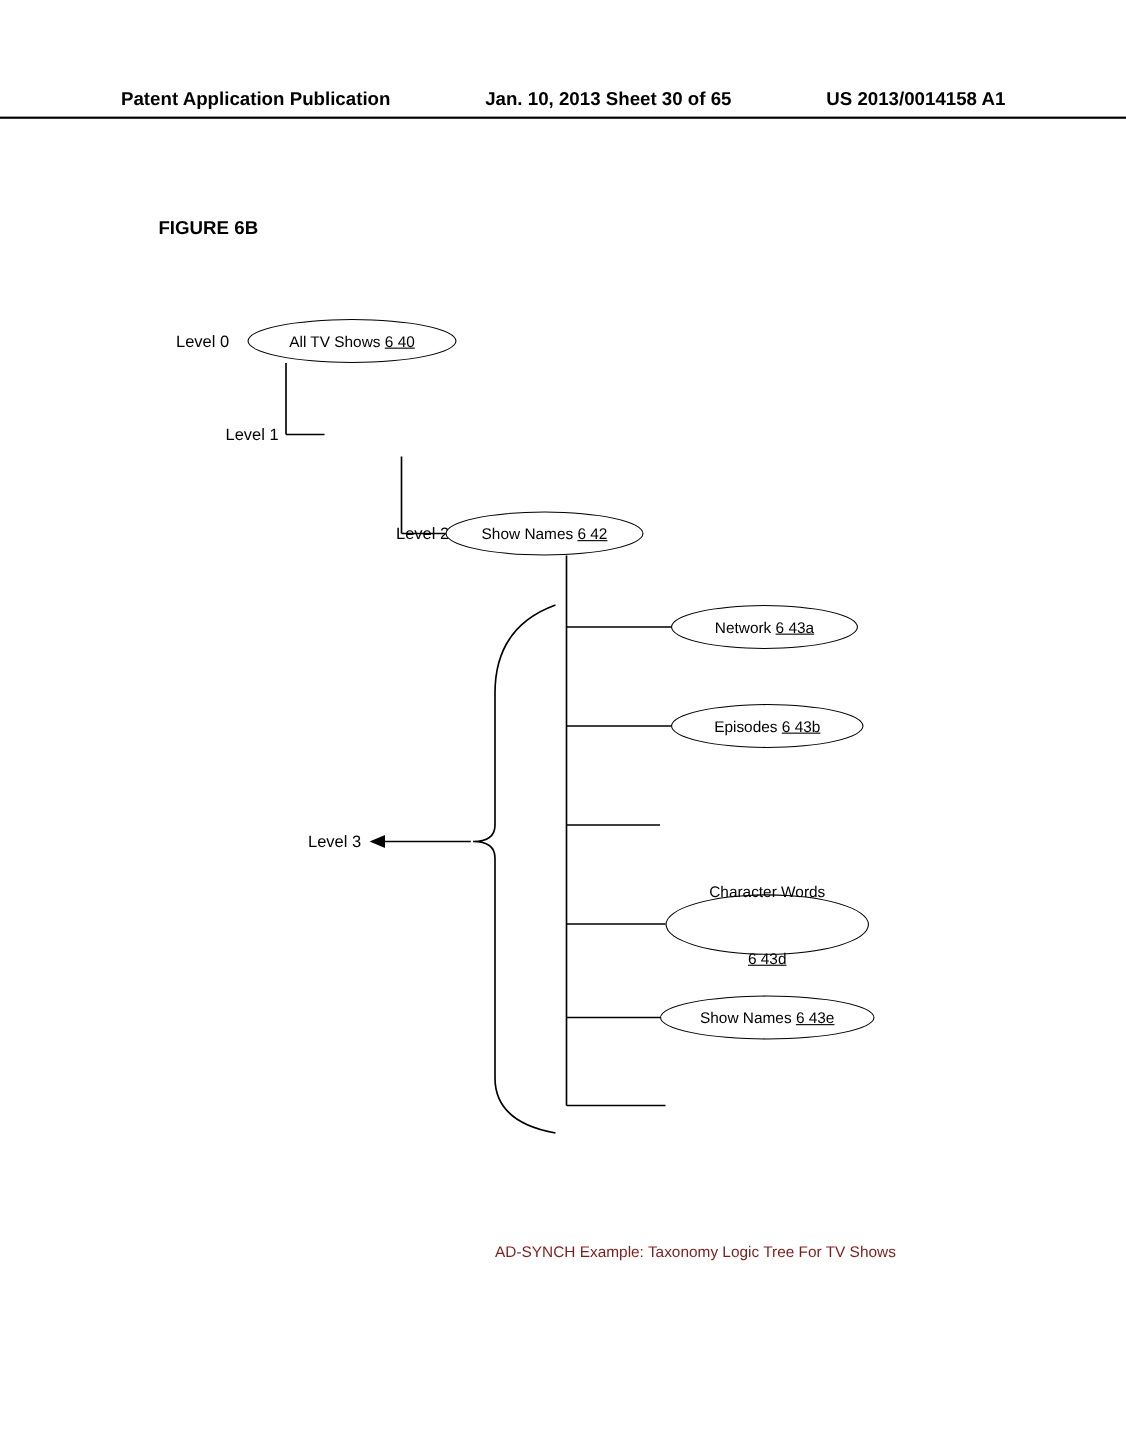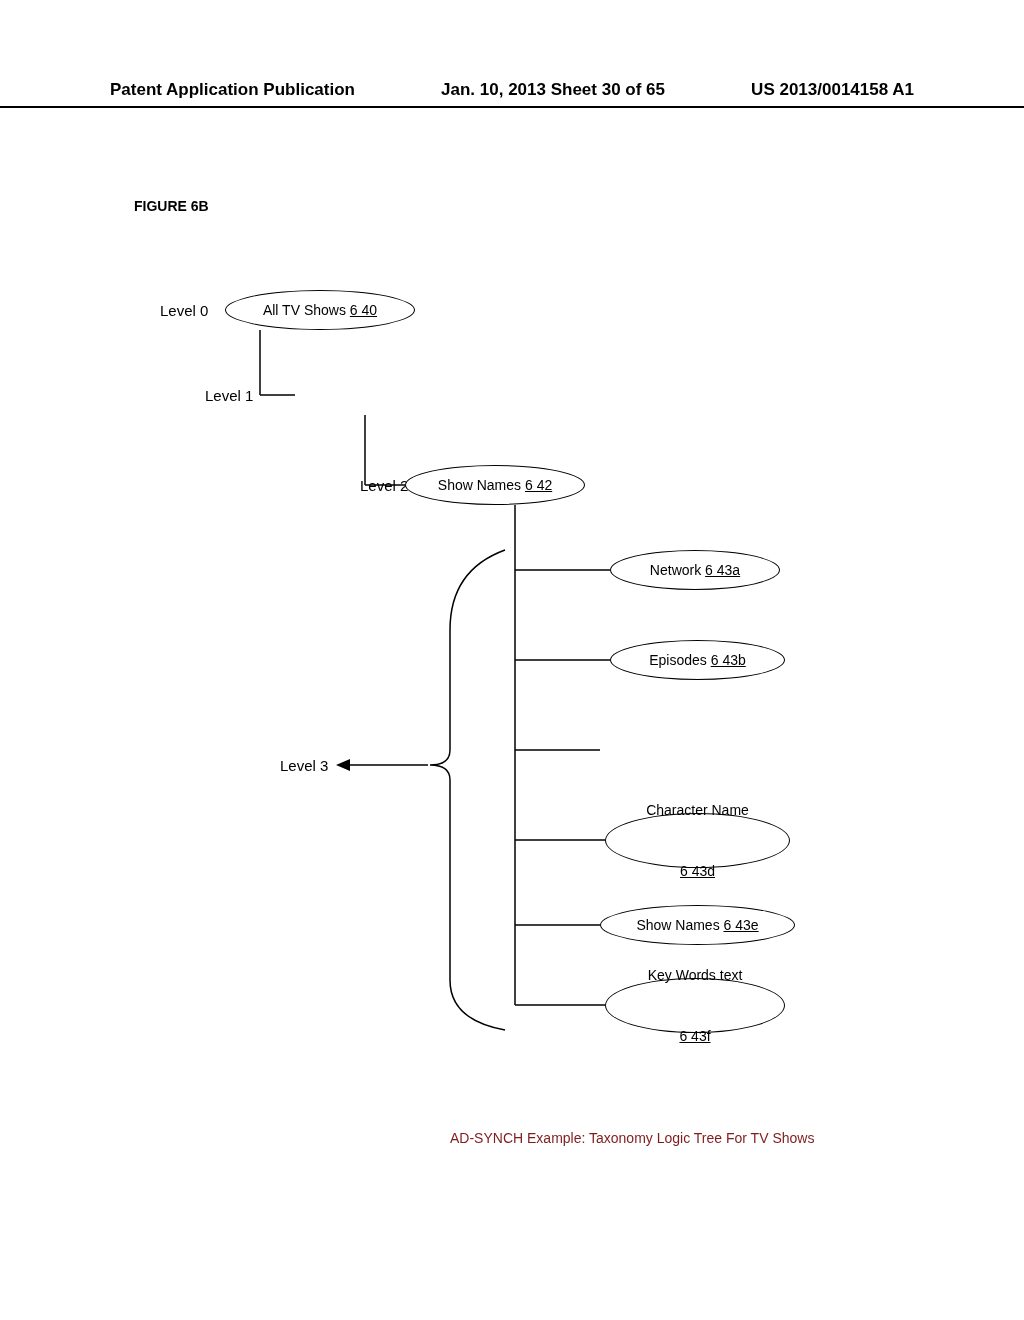--- a/index.html
+++ b/index.html
@@ -19,22 +19,22 @@
     padding: 0 110px 6px 110px;
     border-bottom: 2px solid #000;
     display: flex;
     justify-content: space-between;
     font-size: 17px;
     font-weight: bold;
   }
   .figlabel {
     position: absolute;
     top: 198px;
-    left: 134px;
-    font-size: 14px;
+    left: 144px;
+    font-size: 17px;
     font-weight: bold;
   }
   .canvas {
     position: absolute;
     top: 260px;
     left: 0;
     width: 1024px;
     height: 900px;
   }
   .node {
@@ -122,28 +122,24 @@
   <div class="node" style="left:610px; top:290px; width:170px; height:40px;justify-content:center;">
     <span><span>Network</span> <span class="ref">6 43a</span></span>
   </div>
 
   <div class="node" style="left:610px; top:380px; width:175px; height:40px;">
     <span><span>Episodes</span> <span class="ref">6 43b</span></span>
   </div>
 
 
   <div class="node" style="left:605px; top:553px; width:185px; height:55px;">
-    <span>Character Name</span>
+    <span>Character Words</span>
     <span class="ref">6 43d</span>
   </div>
 
   <div class="node" style="left:600px; top:645px; width:195px; height:40px;">
     <span><span>Show Names</span> <span class="ref">6 43e</span></span>
   </div>
 
-  <div class="node" style="left:605px; top:718px; width:180px; height:55px;">
-    <span>Key Words text</span>
-    <span class="ref">6 43f</span>
-  </div>
 
 </div>
 
 <div class="caption" style="top:1130px; left:450px;">AD-SYNCH Example: Taxonomy Logic Tree For TV Shows</div>
 
 </body></html>

